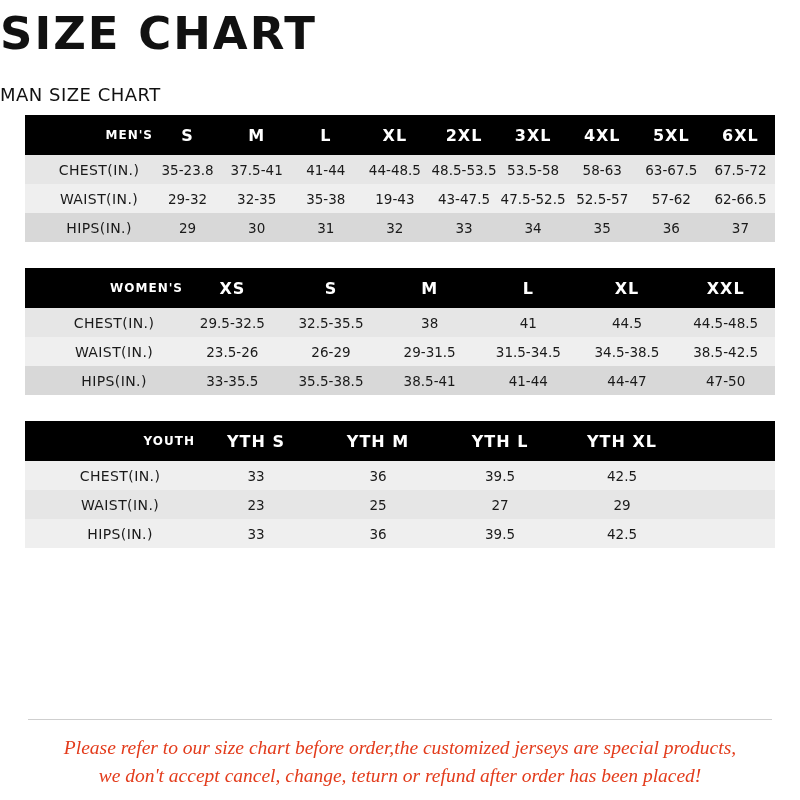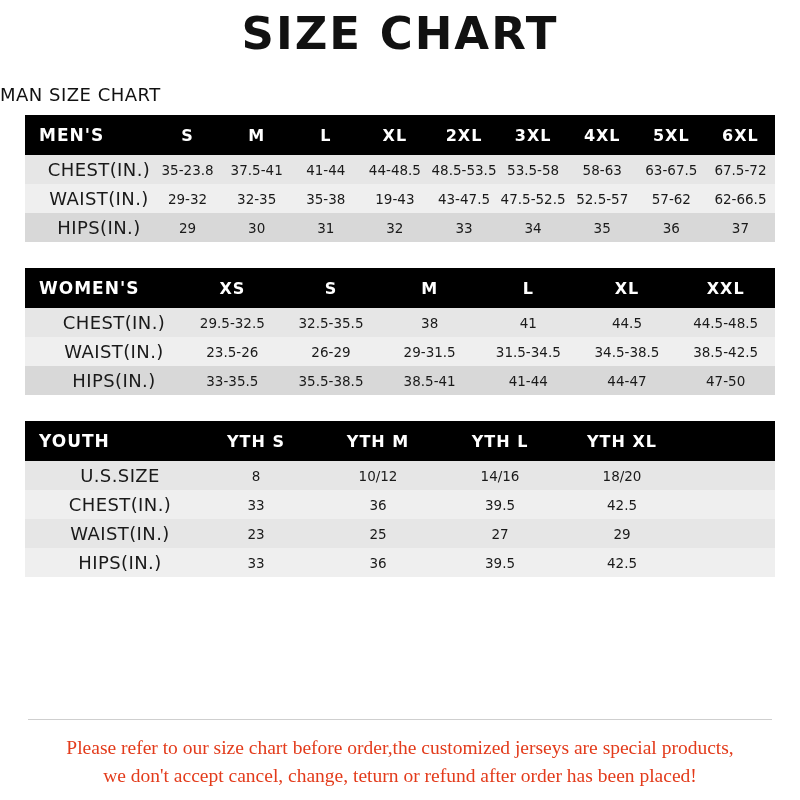--- a/index.html
+++ b/index.html
@@ -33,21 +33,21 @@
   .banner-left { left: 0; }
   .banner-right { right: 0; }
   .banner-title {
     position: relative;
     z-index: 2;
     font-family: "DejaVu Sans", sans-serif;
     font-weight: bold;
     font-size: 45px;
     letter-spacing: 2px;
     color: #111;
-    text-align: center;
+    text-align: left;
     width: 100%;
     background: #fff;
     line-height: 68px;
   }
   
   .section-title {
     text-align: left;
     font-family: "DejaVu Sans", sans-serif;
     font-weight: normal;
     font-size: 18px;
@@ -72,43 +72,44 @@
   }
   thead th {
     background: #000;
     color: #fff;
     font-size: 16px;
     font-weight: bold;
     height: 40px;
     letter-spacing: 1px;
   }
   thead th.label-col {
-    text-align: left;
+    text-align: right;
     padding-left: 14px;
-    font-size: 17px;
+    font-size: 12px;
   }
   tbody td.label-col {
-    font-size: 18px;
+    font-size: 14px;
     letter-spacing: 0.4px;
     padding-left: 20px;
   }
   tr.band-a td { background: #e6e6e6; }
   tr.band-b td { background: #efefef; }
   tr.band-c td { background: #d8d8d8; }
   
   .footer-note {
     position: absolute;
     left: 0; right: 0;
     bottom: 10px;
     text-align: center;
     color: #e33b1b;
     font-family: "Liberation Serif", serif;
     font-size: 19.5px;
     line-height: 28px;
     padding: 0 22px;
+    font-style: italic;
   }
   .footer-rule {
     position: absolute;
     left: 28px; right: 28px;
     bottom: 80px;
     height: 1px;
     background: #cfcfcf;
   }
   .spacer-sm { height: 16px; }
   .spacer-xs { height: 10px; }
@@ -247,28 +248,20 @@
       <tr>
         <th class="label-col">YOUTH</th>
         <th>YTH S</th>
         <th>YTH M</th>
         <th>YTH L</th>
         <th>YTH XL</th>
         <th></th>
       </tr>
     </thead>
     <tbody>
-      <tr class="band-a">
-        <td class="label-col">U.S.SIZE</td>
-        <td>8</td>
-        <td>10/12</td>
-        <td>14/16</td>
-        <td>18/20</td>
-        <td></td>
-      </tr>
       <tr class="band-b">
         <td class="label-col">CHEST(IN.)</td>
         <td>33</td>
         <td>36</td>
         <td>39.5</td>
         <td>42.5</td>
         <td></td>
       </tr>
       <tr class="band-a">
         <td class="label-col">WAIST(IN.)</td>

